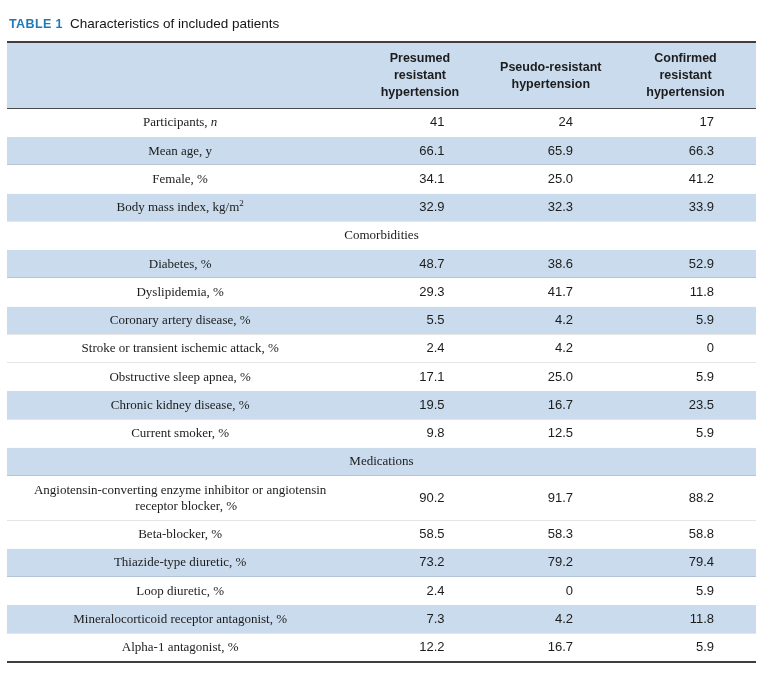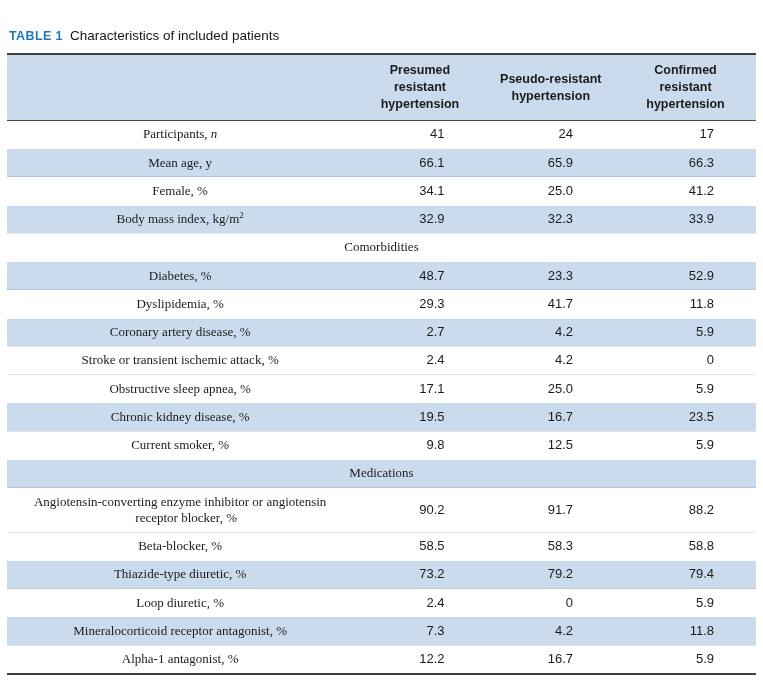--- a/index.html
+++ b/index.html
@@ -9,21 +9,21 @@
   }
   html,body{margin:0;padding:0;background:#ffffff;}
   body{
     width:763px;
     font-family:"Liberation Sans", sans-serif;
     color:var(--text);
   }
   .page{padding:8px 7px 6px 7px;}
   .table-title{
     font-size:13.5px;
-    margin:20px 0 9px 2px;
+    margin:8px 0 9px 2px;
     line-height:1.2;
   }
   .table-title .tag{
     font-weight:bold;
     letter-spacing:0.4px;
     font-size:12.5px;
   }
   .table-title .text{
     margin-left:7px;
     font-weight:400;
@@ -132,32 +132,32 @@
           <td class="val">32.9</td>
           <td class="val">32.3</td>
           <td class="val">33.9</td>
         </tr>
         <tr>
           <td class="label" colspan="4">Comorbidities</td>
         </tr>
         <tr class="alt">
           <td class="label">Diabetes, %</td>
           <td class="val">48.7</td>
-          <td class="val">23.3</td>
+          <td class="val">38.6</td>
           <td class="val">52.9</td>
         </tr>
         <tr>
           <td class="label">Dyslipidemia, %</td>
           <td class="val">29.3</td>
           <td class="val">41.7</td>
           <td class="val">11.8</td>
         </tr>
         <tr class="alt">
           <td class="label">Coronary artery disease, %</td>
-          <td class="val">2.7</td>
+          <td class="val">5.5</td>
           <td class="val">4.2</td>
           <td class="val">5.9</td>
         </tr>
         <tr>
           <td class="label">Stroke or transient ischemic attack, %</td>
           <td class="val">2.4</td>
           <td class="val">4.2</td>
           <td class="val">0</td>
         </tr>
         <tr>

